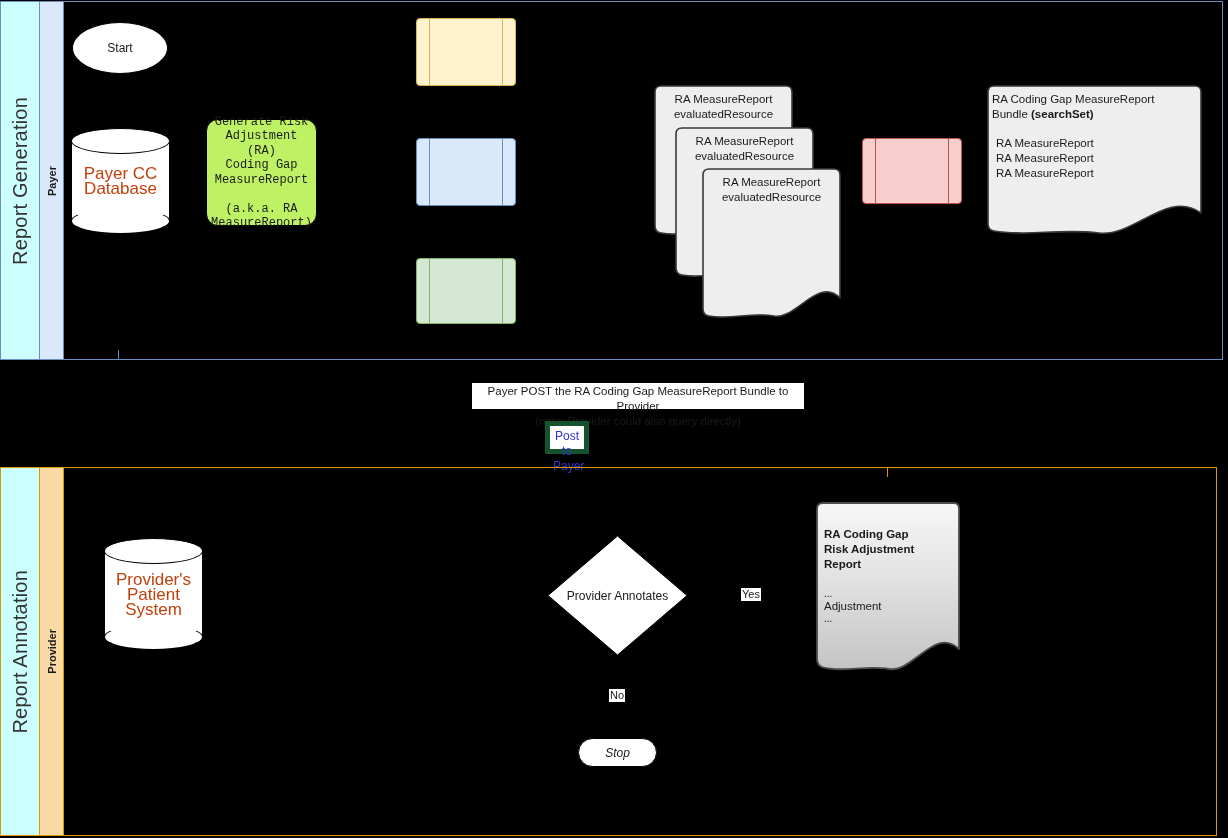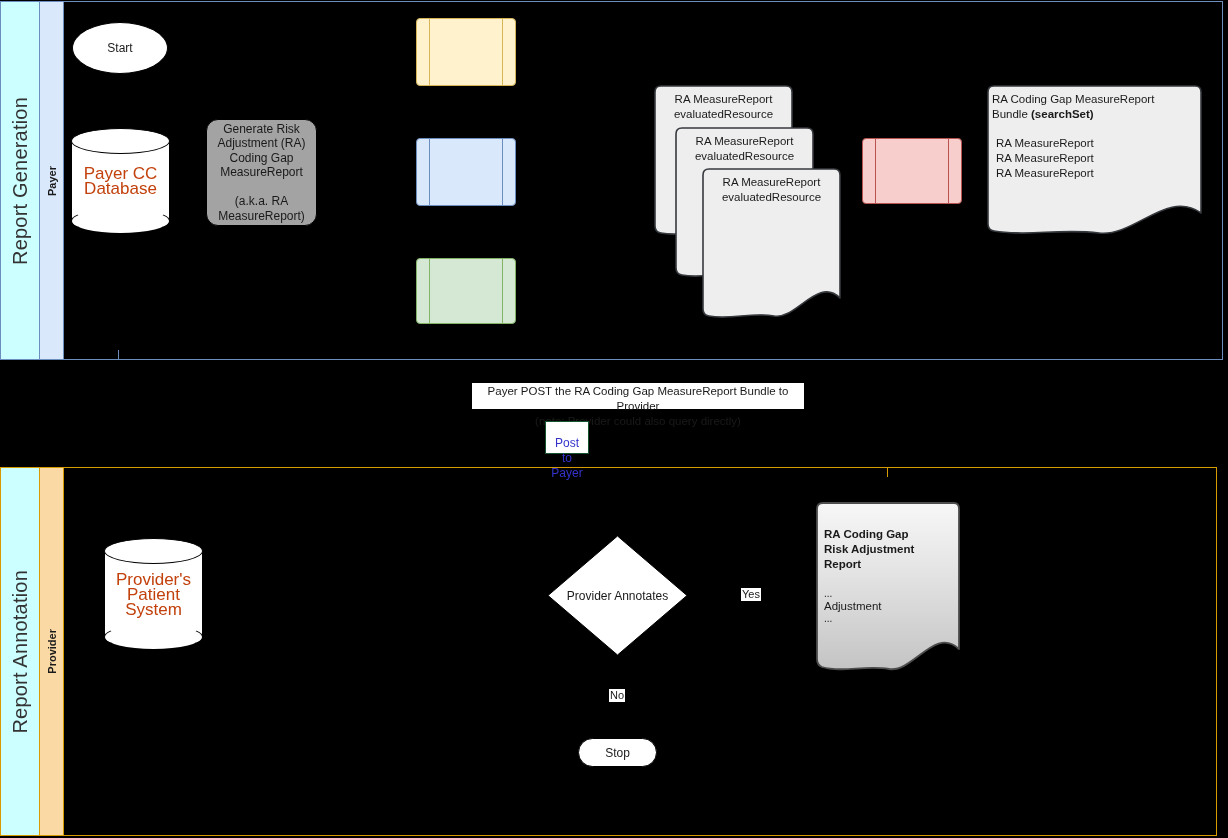--- a/index.html
+++ b/index.html
@@ -101,42 +101,44 @@
     background: #ffffff;
     border: 1px solid #000000;
     display: flex;
     align-items: center;
     justify-content: center;
     font-size: 12px;
     color: #1a1a1a;
     text-align: center;
   }
   .rounded-rect {
-    background: #a3a3a3;
+    background: #bef264;
     border: 1px solid #000000;
     border-radius: 12px;
     display: flex;
     align-items: center;
     justify-content: center;
     font-size: 12px;
     color: #1a1a1a;
     text-align: center;
     line-height: 14.5px;
     padding: 2px;
+    font-family: Liberation Mono, monospace;
   }
   .stadium {
     background: #ffffff;
     border: 1px solid #000000;
     border-radius: 999px;
     display: flex;
     align-items: center;
     justify-content: center;
     font-size: 12px;
     color: #1a1a1a;
     text-align: center;
+    font-style: italic;
   }
   
   .cylinder {
     background: transparent;
   }
   .cylinder .cyl-body {
     position: absolute;
     left: 0; top: 13px;
     width: 100%;
     height: calc(100% - 26px);
@@ -244,27 +246,27 @@
     font-size: 11.5px;
     color: #1a1a1a;
     text-align: center;
     line-height: 15px;
     box-sizing: border-box;
     padding: 1px 2px;
   }
   .link-label {
     position: absolute;
     background: #ffffff;
-    border: 1px solid #14532d;
+    border: 5px solid #14532d;
     color: #3333cc;
     font-size: 12px;
     text-align: center;
     line-height: 15px;
     box-sizing: border-box;
-    padding: 14px 3px;
+    padding: 3px 3px;
   }
   .bold { font-weight: bold; }
 </style>
 </head>
 <body>
 
 <div class="canvas">
 
   <div class="pool pool-top">
     <div class="pool-title">

